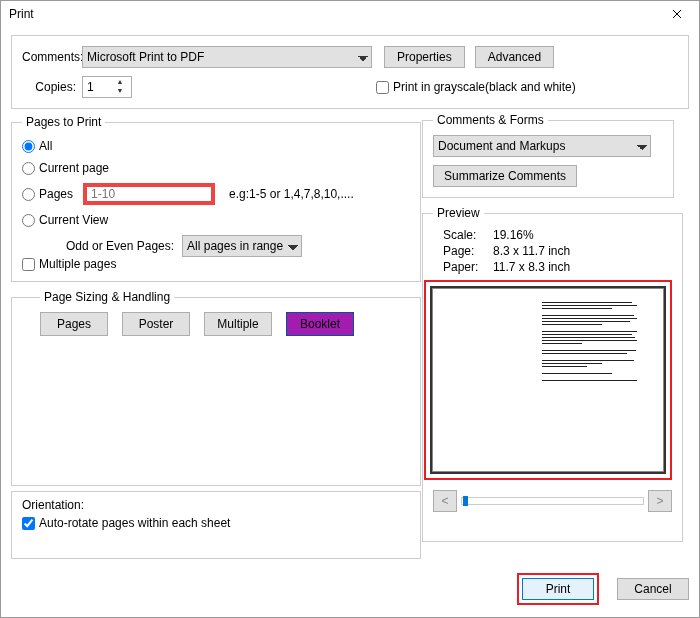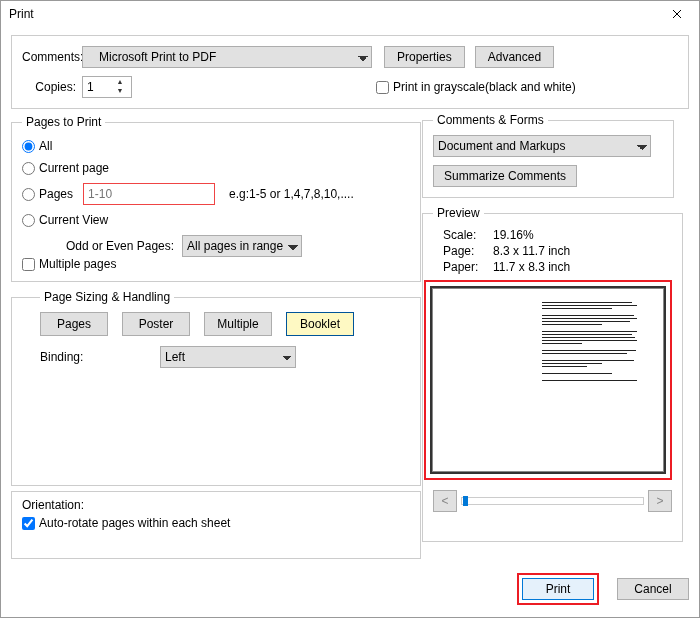--- a/index.html
+++ b/index.html
@@ -8,47 +8,47 @@
 .titlebar .close { width: 28px; height: 20px; display: flex; align-items: center; justify-content: center; }
 .titlebar .close svg { width: 10px; height: 10px; }
 
 .content { position: absolute; top: 34px; left: 10px; right: 10px; bottom: 10px; }
 
 .top-panel { border: 1px solid #ccc; padding: 10px 10px 10px 10px; }
 .row { display: flex; align-items: center; margin-bottom: 8px; }
 .row:last-child { margin-bottom: 0; }
 .label-col { width: 54px; text-align: right; margin-right: 6px; }
 
-select.wide { width: 290px; height: 22px; border: 1px solid #adadad; background: #e1e1e1; padding-left: 16px; appearance: none; -webkit-appearance: none; background-image: linear-gradient(45deg, transparent 50%, #333 50%), linear-gradient(135deg, #333 50%, transparent 50%); background-position: right 8px top 9px, right 3px top 9px; background-size: 5px 5px, 5px 5px; background-repeat: no-repeat; }
+select.wide { width: 290px; height: 22px; border: 1px solid #adadad; background: #e1e1e1; padding-left: 4px; appearance: none; -webkit-appearance: none; background-image: linear-gradient(45deg, transparent 50%, #333 50%), linear-gradient(135deg, #333 50%, transparent 50%); background-position: right 8px top 9px, right 3px top 9px; background-size: 5px 5px, 5px 5px; background-repeat: no-repeat; }
 
 .btn { height: 22px; border: 1px solid #adadad; background: #e1e1e1; padding: 0 12px; display: inline-flex; align-items: center; justify-content: center; cursor: default; }
 
 .spinner { width: 50px; height: 22px; border: 1px solid #adadad; background: #fff; display: flex; align-items: center; }
 .spinner input { border: none; width: 30px; padding-left: 4px; outline: none; }
 .spinner .arrows { width: 14px; display: flex; flex-direction: column; }
 .spinner .arrows div { height: 9px; font-size: 7px; line-height: 7px; text-align: center; color: #333; }
 
 .chkwrap { display: flex; align-items: center; gap: 4px; }
 input[type=checkbox], input[type=radio] { margin: 0; }
 
 fieldset { border: 1px solid #ccc; padding: 8px 10px 10px 10px; }
 legend { padding: 0 4px; }
 
 .pages-panel { margin-top: 6px; width: 410px; }
 .radio-row { display: flex; align-items: center; gap: 4px; margin: 2px 0 8px 0; }
-.pages-input { width: 132px; height: 22px; border: 1px solid #ef4444; padding-left: 4px; color: #888; margin-left: 6px; }
+.pages-input { width: 132px; height: 22px; border: 4px solid #ef4444; padding-left: 4px; color: #888; margin-left: 6px; }
 .hint { margin-left: 10px; }
 
 .odd-even-row { margin-left: 44px; display: flex; align-items: center; gap: 8px; margin-bottom: 0; }
 select.oddeven { width: 120px; height: 22px; border: 1px solid #adadad; background: #e1e1e1; padding-left: 4px; appearance:none; -webkit-appearance:none; background-image: linear-gradient(45deg, transparent 50%, #333 50%), linear-gradient(135deg, #333 50%, transparent 50%); background-position: right 8px top 9px, right 3px top 9px; background-size: 5px 5px, 5px 5px; background-repeat: no-repeat; }
 
 .sizing-panel { margin-top: 8px; width: 410px; padding-left: 28px; }
 .size-btns { display: flex; gap: 14px; margin-bottom: 10px; }
 .size-btns .btn { width: 68px; height: 24px; }
-.size-btns .btn.active { background: #fef9c3; border-color: #005499; }
+.size-btns .btn.active { background: #a21caf; border-color: #005499; }
 
 .sub-row { display: flex; align-items: center; margin-bottom: 10px; }
 .sub-row .lbl { width: 120px; }
 select.sub { width: 136px; height: 22px; border: 1px solid #adadad; background: #e1e1e1; padding-left: 4px; appearance:none; -webkit-appearance:none; background-image: linear-gradient(45deg, transparent 50%, #333 50%), linear-gradient(135deg, #333 50%, transparent 50%); background-position: right 8px top 9px, right 3px top 9px; background-size: 5px 5px, 5px 5px; background-repeat: no-repeat; }
 
 .orient-panel { position: absolute; left: 0; bottom: 48px; width: 410px; border: 1px solid #ccc; padding: 6px 10px 10px 10px; }
 
 .right-col { position: absolute; top: 78px; right: 15px; width: 252px; }
 .comments-panel .csel { width: 218px; height: 22px; border: 1px solid #adadad; background: #e1e1e1; padding-left: 4px; margin-bottom: 8px; appearance:none; -webkit-appearance:none; background-image: linear-gradient(45deg, transparent 50%, #333 50%), linear-gradient(135deg, #333 50%, transparent 50%); background-position: right 8px top 9px, right 3px top 9px; background-size: 5px 5px, 5px 5px; background-repeat: no-repeat; }
 .preview-panel { margin-top: 8px; }
@@ -140,24 +140,20 @@
   </fieldset>
 
   <fieldset class="sizing-panel" style="height:196px;">
     <legend>Page Sizing &amp; Handling</legend>
     <div class="size-btns">
       <button class="btn">Pages</button>
       <button class="btn">Poster</button>
       <button class="btn">Multiple</button>
       <button class="btn active">Booklet</button>
     </div>
-    <div class="sub-row">
-      <span class="lbl">Binding:</span>
-      <select class="sub"><option>Left</option></select>
-    </div>
   </fieldset>
 
   <div class="orient-panel">
     <div style="margin-bottom:4px;">Orientation:</div>
     <label class="chkwrap" style="margin-bottom:4px;">
         <input type="checkbox" checked="" style="">
         <span>Auto-rotate pages within each sheet</span>
       </label><br>
   </div>
 

